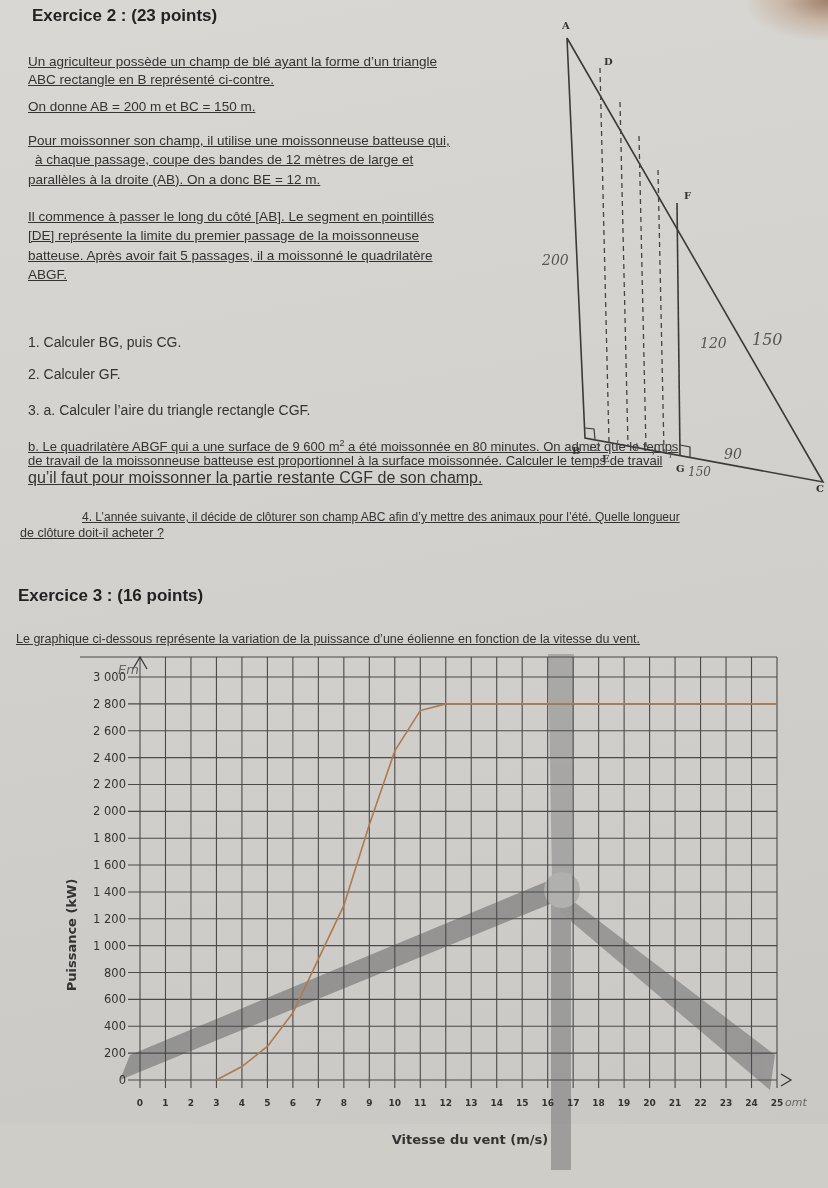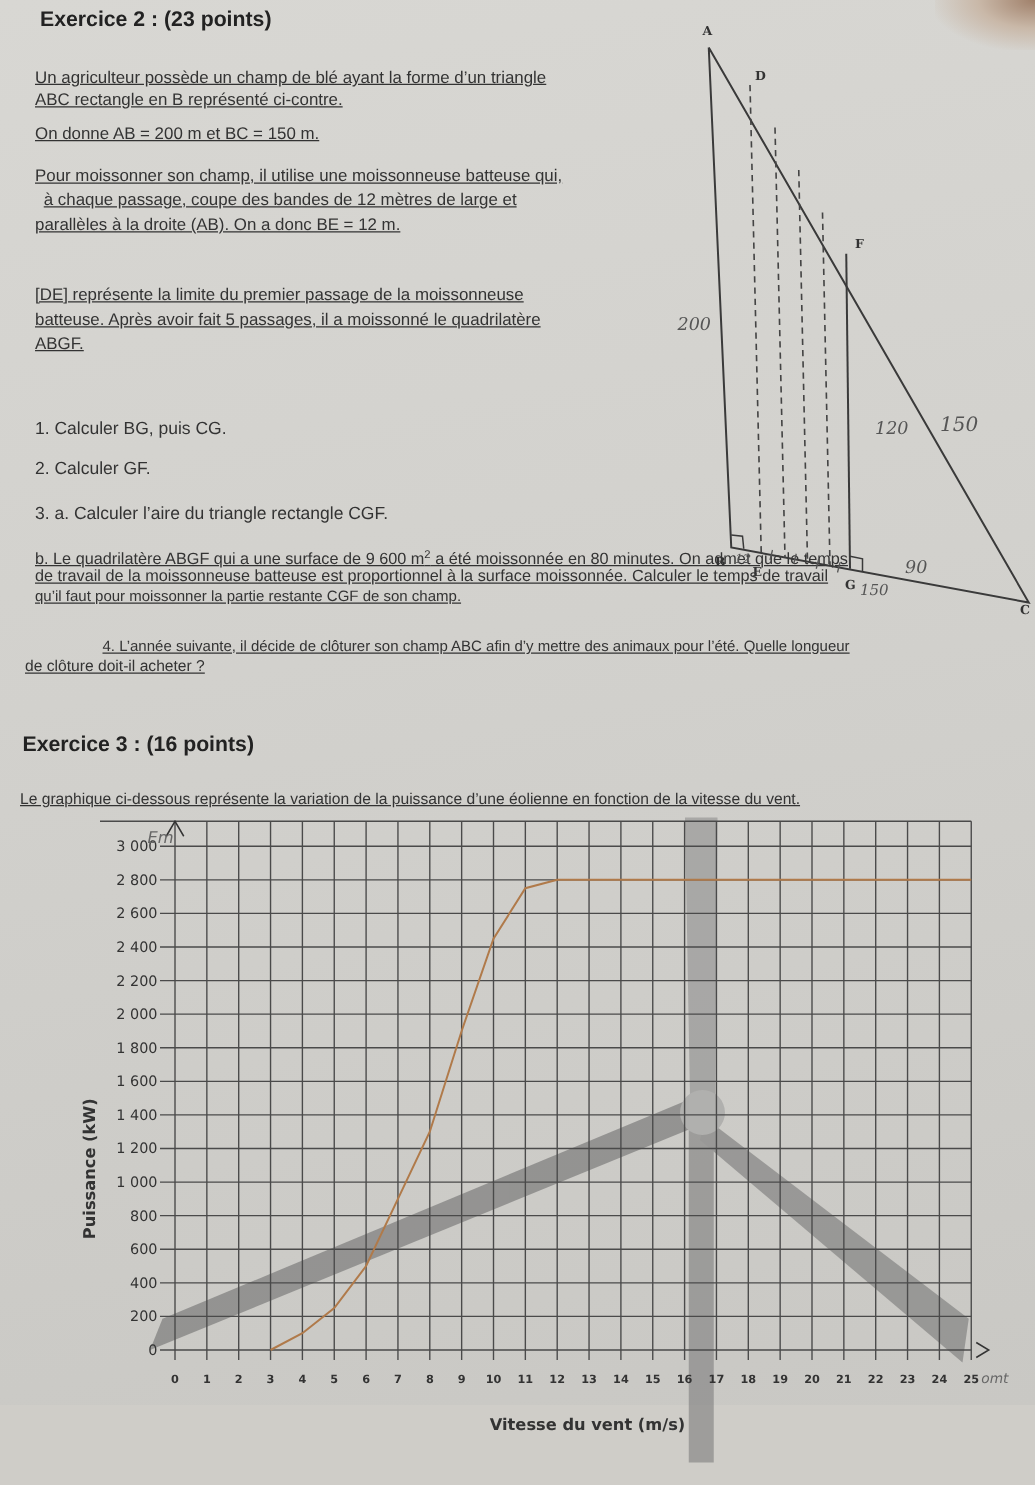--- a/index.html
+++ b/index.html
@@ -29,33 +29,34 @@
   <div class="corner-shadow"></div>
 
   <div class="h" style="left:32px;top:6px;">Exercice 2 : (23 points)</div>
 
   <div class="p" style="left:28px;top:52px;">Un agriculteur possède un champ de blé ayant la forme d’un triangle</div>
   <div class="p" style="left:28px;top:70px;">ABC rectangle en B représenté ci-contre.</div>
   <div class="p" style="left:28px;top:97px;">On donne AB = 200 m et BC = 150 m.</div>
   <div class="p" style="left:28px;top:131px;">Pour moissonner son champ, il utilise une moissonneuse batteuse qui,</div>
   <div class="p" style="left:35px;top:150px;">à chaque passage, coupe des bandes de 12 mètres de large et</div>
   <div class="p" style="left:28px;top:170px;">parallèles à la droite (AB). On a donc BE = 12 m.</div>
+  <div class="p" style="left:28px;top:207px;">Il commence à passer le long du côté [AB]. Le segment en pointillés</div>
   <div class="p" style="left:28px;top:226px;">[DE] représente la limite du premier passage de la moissonneuse</div>
   <div class="p" style="left:28px;top:246px;">batteuse. Après avoir fait 5 passages, il a moissonné le quadrilatère</div>
   <div class="p" style="left:28px;top:265px;">ABGF.</div>
 
   <div class="q" style="left:28px;top:334px;">1. Calculer BG, puis CG.</div>
   <div class="q" style="left:28px;top:366px;">2. Calculer GF.</div>
   <div class="q" style="left:28px;top:402px;">3. a. Calculer l’aire du triangle rectangle CGF.</div>
 
   <div class="p" style="left:28px;top:434px;font-size:13px;">
     <span>b. Le quadrilatère ABGF qui a une surface de 9 600 m</span><sup>2</sup><span> a été moissonnée en 80 minutes. On admet que le temps</span>
   </div>
   <div class="p" style="left:28px;top:451px;font-size:13px;">de travail de la moissonneuse batteuse est proportionnel à la surface moissonnée. Calculer le temps de travail</div>
-  <div class="p" style="left:28px;top:468px;font-size:12px;">qu’il faut pour moissonner la partie restante CGF de son champ.</div>
+  <div class="p" style="left:28px;top:468px;font-size:16px;">qu’il faut pour moissonner la partie restante CGF de son champ.</div>
   <div class="p" style="left:36px;top:508px;font-size:12px;margin-left:46px;">4. L’année suivante, il décide de clôturer son champ ABC afin d’y mettre des animaux pour l’été. Quelle longueur</div>
   <div class="p" style="left:20px;top:524px;font-size:12.5px;">de clôture doit-il acheter ?</div>
 
   <svg style="position:absolute;left:540px;top:20px;" width="288" height="470">
 
     <polyline points="27,18 45,418 283,462 27,18" fill="none" stroke="#3a3a3a" stroke-width="1.6"></polyline>
 
     <line x1="60" y1="48" x2="69" y2="423" stroke="#444" stroke-width="1.3" stroke-dasharray="5,4"></line>
     <line x1="80" y1="82" x2="88" y2="426" stroke="#444" stroke-width="1.3" stroke-dasharray="5,4"></line>
     <line x1="99" y1="116" x2="106" y2="429" stroke="#444" stroke-width="1.3" stroke-dasharray="5,4"></line>

